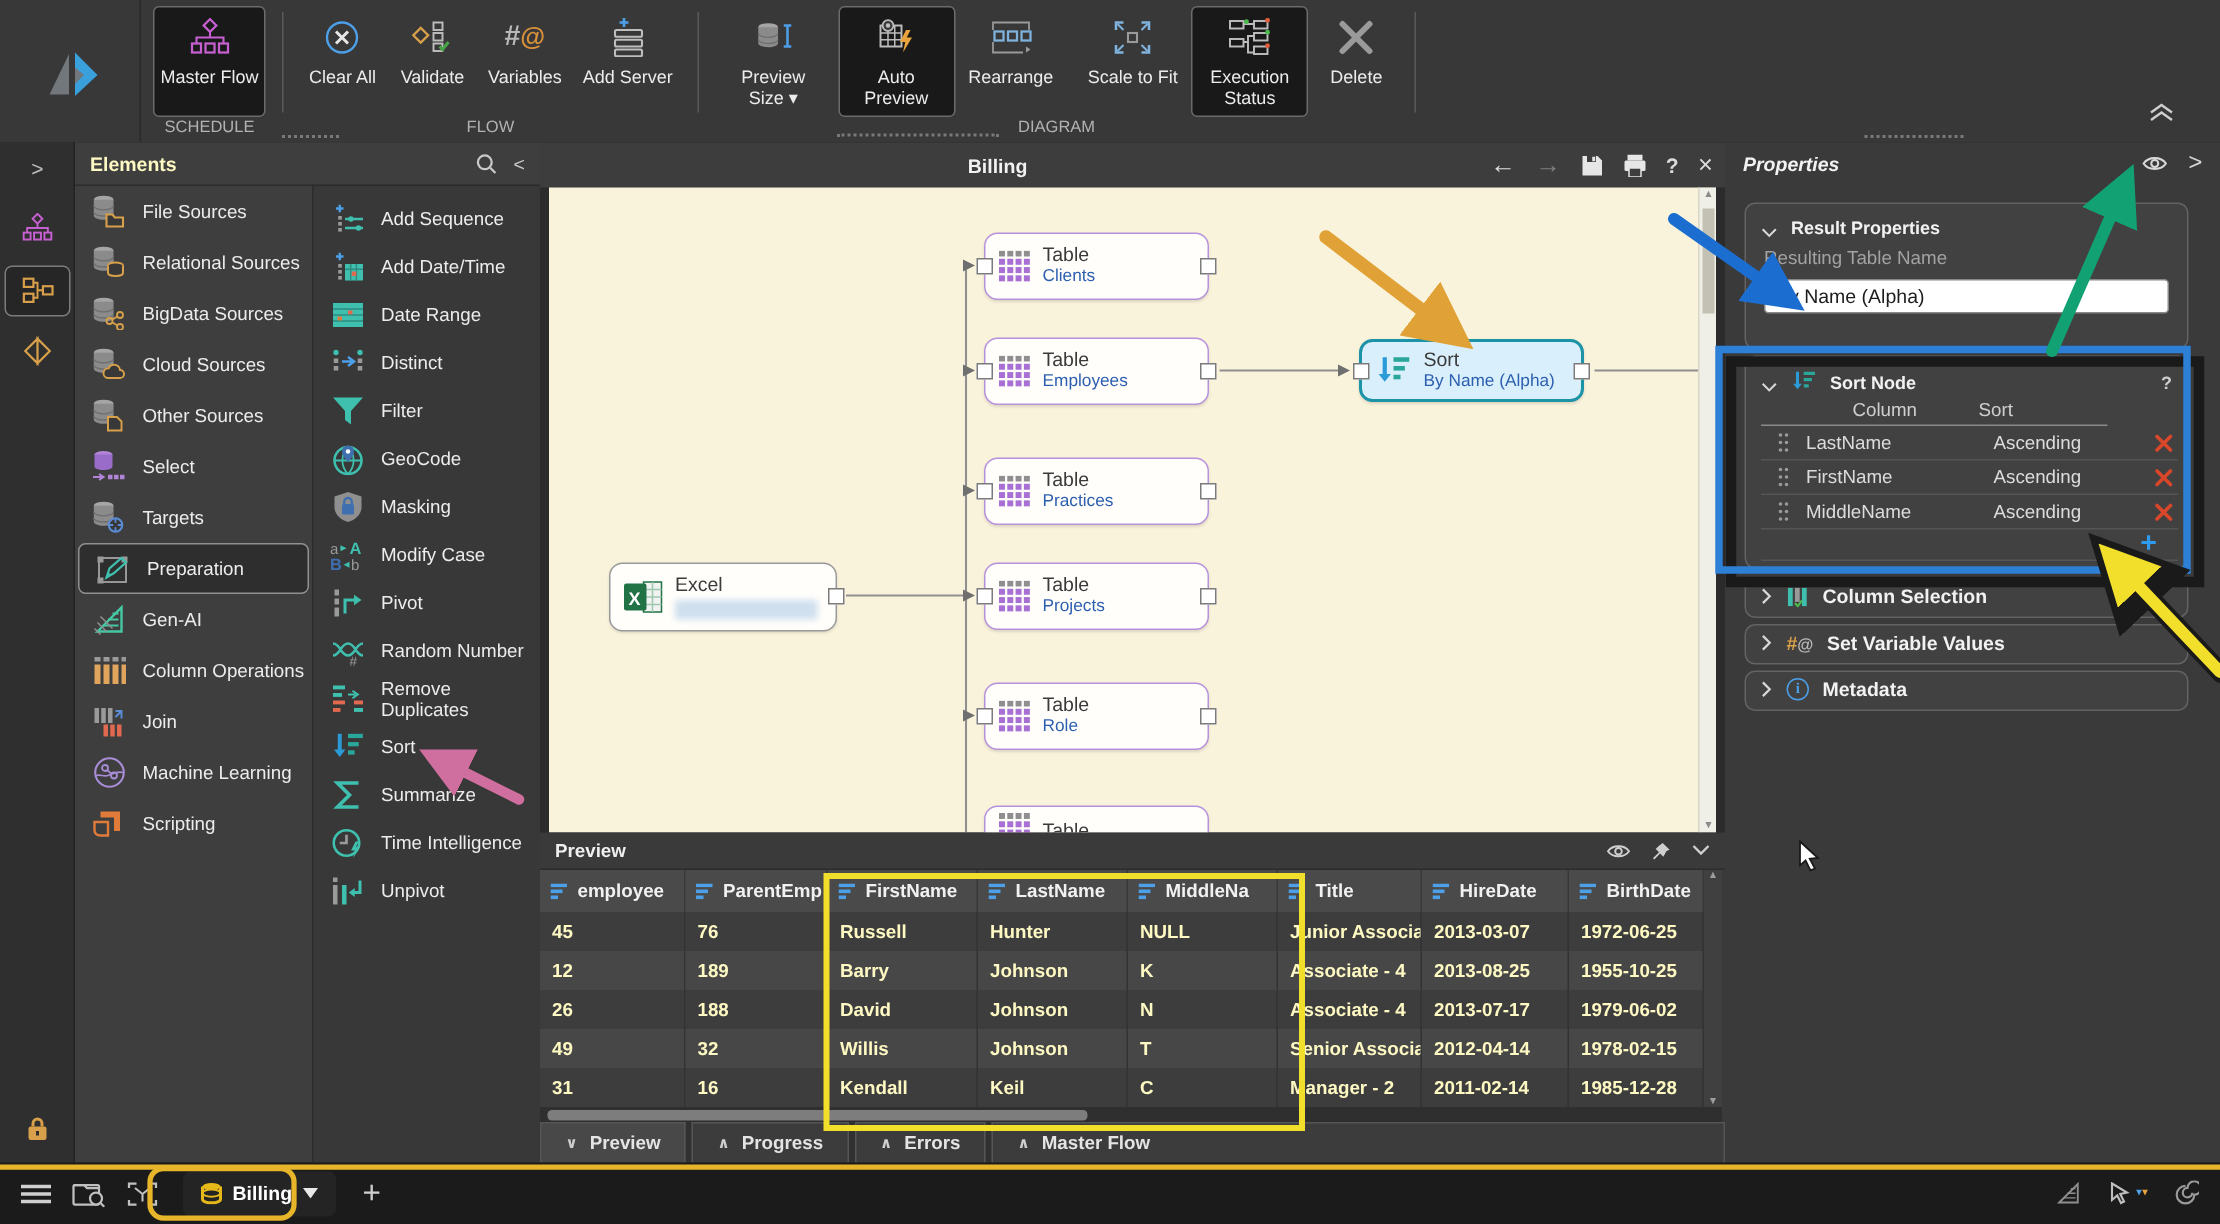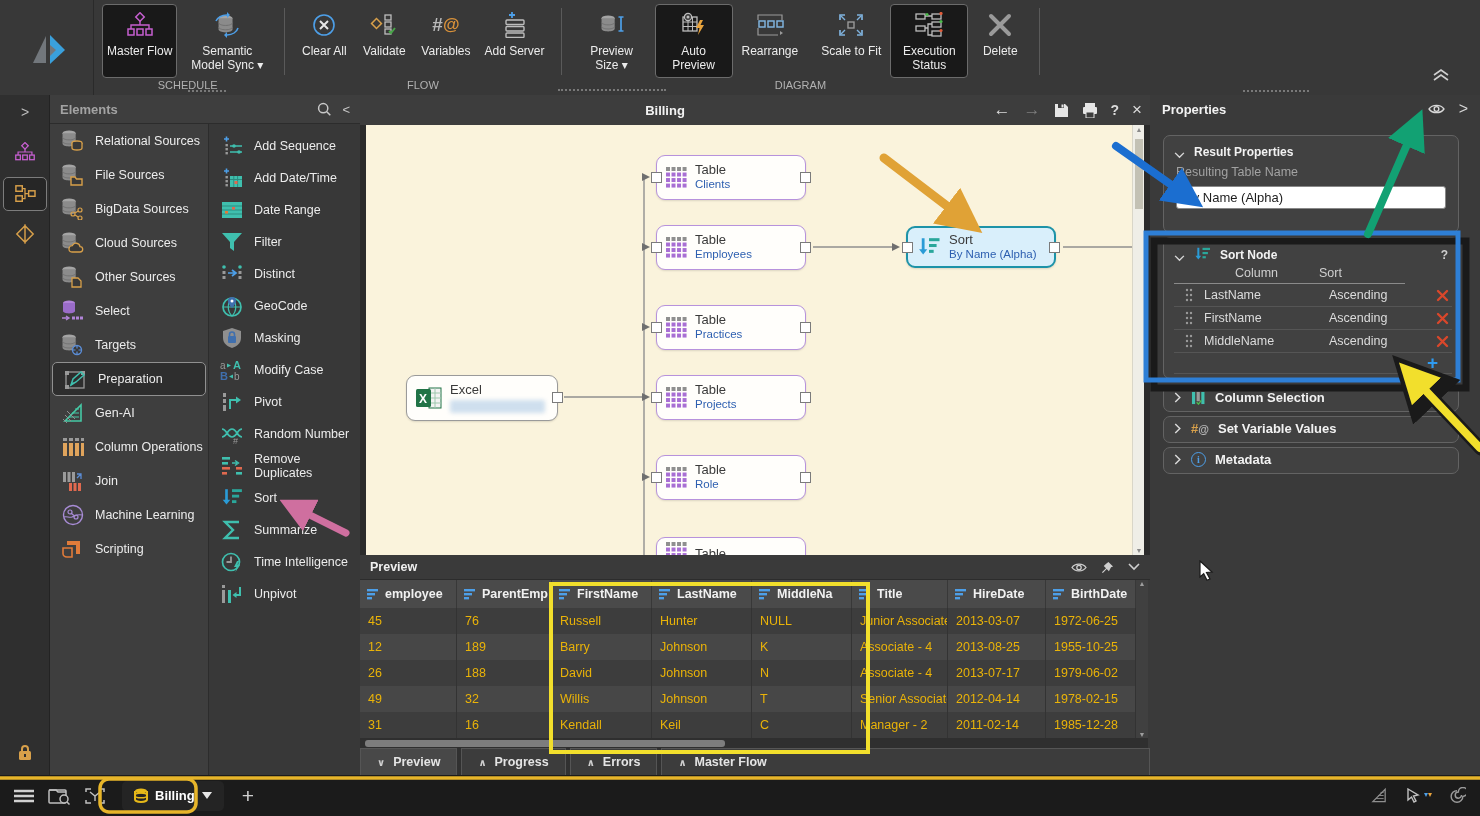--- a/index.html
+++ b/index.html
@@ -20,21 +20,21 @@
   .icotext{font-weight:bold;font-size:15px;}
   .ric{height:30px;display:flex;align-items:center;justify-content:center;}
   
   .rail{position:absolute;left:0;top:95px;width:50px;height:680px;background:#2f2f2f;border-right:1px solid #232323;}
   .railbtn{width:50px;height:34px;display:flex;align-items:center;justify-content:center;cursor:pointer;}
   .railbtn.sel{border:1px solid #7c7c7c;border-radius:5px;background:#262626;width:44px;margin-left:3px;}
   .raillock{position:absolute;bottom:14px;left:0;width:50px;display:flex;justify-content:center;}
   
   .elements{position:absolute;left:50px;top:95px;width:310px;height:680px;background:#3e3e3e;}
   .ehead{height:28px;display:flex;align-items:center;padding:0 10px;gap:10px;}
-  .etitle{font-weight:bold;font-size:13px;color:#a3a3a3;flex:1;}
+  .etitle{font-weight:bold;font-size:13px;color:#fef9c3;flex:1;}
   .ecols{position:absolute;left:0;top:28px;right:0;bottom:0;display:flex;}
   .ecol1{width:158px;border-top:1px solid #2c2c2c;}
   .ecol2{width:152px;background:#383838;border-left:1px solid #2c2c2c;border-top:1px solid #2c2c2c;padding-top:6px;}
   .eitem{height:34px;display:flex;align-items:center;gap:9px;padding:0 4px 0 9px;font-size:12.5px;color:#ececec;cursor:pointer;}
   .ecol2 .eitem{height:32px;}
   .eitem.sel{border:1px solid #909090;border-radius:5px;background:#2e2e2e;margin:0 2px;}
   .eico{width:27px;height:24px;display:flex;align-items:center;justify-content:center;flex:none;}
   
   .center{position:absolute;left:360px;top:95px;width:790px;height:680px;background:#2b2b2b;}
   .chead{position:absolute;left:0;top:0;width:790px;height:30px;background:#3d3d3d;display:flex;align-items:center;}
@@ -56,34 +56,34 @@
   .n-clients{left:290px;top:30px;} .n-emp{left:290px;top:100px;} .n-sortpos{left:540px;top:101px;}
   .n-prac{left:290px;top:180px;} .n-excelpos{left:40px;top:250px;} .n-proj{left:290px;top:250px;}
   .n-role{left:290px;top:330px;} .n-part{left:290px;top:412px;}
   
   .preview{position:absolute;left:0;top:460px;width:790px;height:220px;background:#3a3a3a;}
   .phead{height:25px;display:flex;align-items:center;padding:0 10px;gap:14px;border-bottom:1px solid #2c2c2c;}
   .ptitle{font-weight:bold;font-size:12.5px;color:#efefef;flex:1;}
   .ptable{position:absolute;left:0;top:25px;width:776px;}
   .trow{display:grid;grid-template-columns:97px 95px 100px 100px 100px 96px 98px 90px;}
   .th{height:28px;background:#4a4a4a;display:flex;align-items:center;gap:5px;padding:0 2px 0 7px;font-size:12.5px;font-weight:bold;color:#f1f1f1;border-right:1px solid #383838;overflow:hidden;white-space:nowrap;cursor:pointer;}
-  .td{height:26px;display:flex;align-items:center;padding:0 2px 0 8px;font-size:12.5px;color:#eab308;border-right:1px solid #333;overflow:hidden;white-space:nowrap;}
+  .td{height:26px;display:flex;align-items:center;padding:0 2px 0 8px;font-size:12.5px;color:#fef9c3;border-right:1px solid #333;overflow:hidden;white-space:nowrap;font-weight:bold;}
   .r-odd .td{background:#3d3d3d;} .r-even .td{background:#474747;}
   .vscroll{position:absolute;right:2px;top:25px;width:12px;height:158px;background:#404040;color:#9d9d9d;font-size:7px;text-align:center;}
   .vscroll .dn{position:absolute;bottom:0;left:0;width:12px;}
   .hscroll{position:absolute;left:0;top:183px;width:788px;height:11px;background:#2f2f2f;}
   .hscroll .thumb{position:absolute;left:5px;top:2px;width:360px;height:7px;background:#7d7d7d;border-radius:3px;}
   .ptabs{position:absolute;left:0;bottom:0;width:790px;height:27px;background:#313131;display:flex;gap:4px;}
   .ptab{height:27px;background:#3c3c3c;border:1px solid #555;border-bottom:none;display:flex;align-items:center;gap:8px;padding:0 16px;font-size:12.5px;font-weight:bold;color:#e4e4e4;cursor:pointer;}
   .ptab.sel{background:#484848;}
   .ptab.wide{flex:1;justify-content:flex-start;}
   .chev{font-size:10px;color:#cfcfcf;}
   
   .props{position:absolute;left:1150px;top:95px;width:330px;height:680px;background:#3a3a3a;}
-  .prhead{height:28px;display:flex;align-items:center;padding:0 12px;gap:14px;}
+  .prhead{height:28px;display:flex;align-items:center;padding:0 12px;gap:14px;font-style:italic;}
   .prtitle{font-weight:bold;font-size:13px;color:#f2f2f2;flex:1;}
   .card{position:absolute;left:13px;width:296px;background:#414141;border:1px solid #636363;border-radius:7px;}
   .cardh{display:flex;align-items:flex-end;gap:9px;padding:9px 10px 4px;font-weight:bold;font-size:12px;color:#f2f2f2;}
   .c-result{top:40px;height:98px;} .c-sort{top:142px;height:142px;}
   .c-col{top:290px;height:27px;} .c-var{top:321px;height:27px;} .c-meta{top:352px;height:27px;}
   .ccol{padding:4px 10px;display:flex;align-items:center;gap:9px;font-weight:bold;font-size:13px;color:#f2f2f2;cursor:pointer;}
   .flabel{padding:2px 12px;font-size:12.5px;color:#a2a2a2;}
   .finput{margin:5px 12px;width:270px;height:23px;border:1px solid #888;border-radius:3px;background:#fff;color:#1d1d1d;font-size:13px;padding:0 7px;}
   .shelp{margin-left:auto;color:#cfcfcf;font-weight:bold;}
   .sgrid{display:grid;grid-template-columns:30px 125px 92px 30px;align-items:center;}
@@ -172,30 +172,20 @@
               <svg width="28" height="26" viewBox="0 0 28 26">
                 <rect x="11" y="2" width="6" height="6" transform="rotate(45 14 5)" fill="none" stroke="#c65fd0" stroke-width="1.5"></rect>
                 <path d="M14 9v4M5 17v-4h18v4" stroke="#c65fd0" stroke-width="1.4" fill="none"></path>
                 <rect x="2" y="17" width="6" height="6" fill="none" stroke="#c65fd0" stroke-width="1.5"></rect>
                 <rect x="11" y="17" width="6" height="6" fill="none" stroke="#c65fd0" stroke-width="1.5"></rect>
                 <rect x="20" y="17" width="6" height="6" fill="none" stroke="#c65fd0" stroke-width="1.5"></rect>
               </svg>
             </span>
         <span class="rlabel">Master Flow</span>
       </div>
-      <div class="rbtn" style="max-width:92px">
-        <span class="ric">
-              <svg width="30" height="28" viewBox="0 0 30 28">
-                <use href="#dbcyl" x="6" y="4" width="17" height="19"></use>
-                <path d="M4 10a12 9 0 0 1 11-6M26 17a12 9 0 0 1-11 7" stroke="#4d9fe8" stroke-width="1.6" fill="none"></path>
-                <path d="M15 1l3 3-3 3zM15 27l-3-3 3-3z" fill="#4d9fe8"></path>
-              </svg>
-            </span>
-        <span class="rlabel">Semantic Model Sync ▾</span>
-      </div>
     </div>
     <div class="rglabel">SCHEDULE</div>
   </div>
   <div class="rsep"></div>
 
   <div class="rgroup">
     <div class="rbtns">
       <div class="rbtn">
         <span class="ric">
               <svg width="26" height="26" viewBox="0 0 26 26">
@@ -373,34 +363,34 @@
           <path d="M9.8 9.8l3.5 3.5" stroke="#c9c9c9" stroke-width="1.5"></path>
         </svg>
     <span style="color:#c9c9c9;font-size:13px">&lt;</span>
   </div>
   <div class="ecols">
     <div class="ecol1">
       <div class="eitem">
             <span class="eico">
               <svg width="24" height="22" viewBox="0 0 24 22">
                 <use href="#dbcyl" x="1" y="0" width="16" height="18"></use>
+                <path d="M10 13h4l1.5 2H21v6H10z" fill="#383838" stroke="#d8a04a" stroke-width="1.4"></path>
+              </svg>
+            </span>
+            <span>File Sources</span>
+          </div>
+      <div class="eitem">
+            <span class="eico">
+              <svg width="24" height="22" viewBox="0 0 24 22">
+                <use href="#dbcyl" x="1" y="0" width="16" height="18"></use>
                 <ellipse cx="16" cy="13" rx="5" ry="2" fill="#383838" stroke="#d8a04a" stroke-width="1.3"></ellipse>
                 <path d="M11 13v5c0 1.1 2.2 2 5 2s5-.9 5-2v-5" fill="#383838" stroke="#d8a04a" stroke-width="1.3"></path>
               </svg>
             </span>
             <span>Relational Sources</span>
-          </div>
-      <div class="eitem">
-            <span class="eico">
-              <svg width="24" height="22" viewBox="0 0 24 22">
-                <use href="#dbcyl" x="1" y="0" width="16" height="18"></use>
-                <path d="M10 13h4l1.5 2H21v6H10z" fill="#383838" stroke="#d8a04a" stroke-width="1.4"></path>
-              </svg>
-            </span>
-            <span>File Sources</span>
           </div>
       <div class="eitem">
             <span class="eico">
               <svg width="24" height="22" viewBox="0 0 24 22">
                 <use href="#dbcyl" x="1" y="0" width="16" height="18"></use>
                 <g stroke="#d8a04a" stroke-width="1.2" fill="none">
                   <circle cx="12" cy="16" r="2"></circle>
                   <circle cx="19" cy="12" r="2"></circle>
                   <circle cx="19" cy="20" r="2"></circle>
                   <path d="M14 15l3.2-2M14 17l3.2 2"></path>
@@ -575,42 +565,42 @@
                 <path d="M2 7h20M2 11h20M2 15h20" stroke="#2c8d80" stroke-width="1"></path>
                 <rect x="5" y="12" width="3" height="2.6" fill="#e07b3a"></rect>
                 <rect x="12" y="8" width="3" height="2.6" fill="#e0694f"></rect>
               </svg>
             </span>
             <span>Date Range</span>
           </div>
       <div class="eitem">
             <span class="eico">
               <svg width="24" height="22" viewBox="0 0 24 22">
-                <path d="M2 2h20l-8 9v9l-4-3v-6z" fill="#3fbfae"></path>
-              </svg>
-            </span>
-            <span>Filter</span>
-          </div>
-      <div class="eitem">
-            <span class="eico">
-              <svg width="24" height="22" viewBox="0 0 24 22">
                 <g fill="#3fbfae">
                   <circle cx="4" cy="4" r="1.8"></circle>
                   <circle cx="20" cy="4" r="1.8"></circle>
                 </g>
                 <g fill="#9a9a9a">
                   <rect x="2.5" y="8" width="3" height="3"></rect>
                   <rect x="2.5" y="13" width="3" height="3"></rect>
                   <rect x="18.5" y="8" width="3" height="3"></rect>
                   <rect x="18.5" y="13" width="3" height="3"></rect>
                 </g>
                 <path d="M8 10h7M12 7l4 3-4 3" stroke="#4d9fe8" stroke-width="1.7" fill="none"></path>
               </svg>
             </span>
             <span>Distinct</span>
+          </div>
+      <div class="eitem">
+            <span class="eico">
+              <svg width="24" height="22" viewBox="0 0 24 22">
+                <path d="M2 2h20l-8 9v9l-4-3v-6z" fill="#3fbfae"></path>
+              </svg>
+            </span>
+            <span>Filter</span>
           </div>
       <div class="eitem">
             <span class="eico">
               <svg width="24" height="22" viewBox="0 0 24 22">
                 <circle cx="12" cy="12" r="9" fill="none" stroke="#3fbfae" stroke-width="1.7"></circle>
                 <path d="M3 12h18M12 3c-5 5-5 13 0 18M12 3c5 5 5 13 0 18" stroke="#3fbfae" stroke-width="1.2" fill="none"></path>
                 <path d="M12 2a4 4 0 0 1 4 4c0 3-4 7-4 7s-4-4-4-7a4 4 0 0 1 4-4z" fill="#3f6fae"></path>
                 <circle cx="12" cy="6" r="1.5" fill="#fff"></circle>
               </svg>
             </span>

